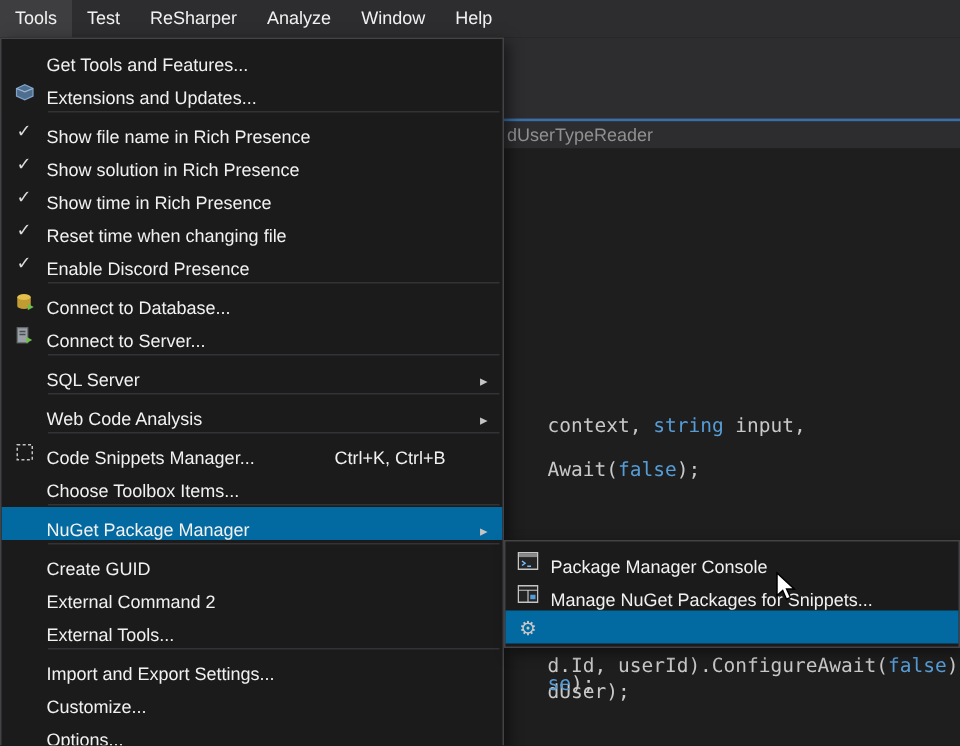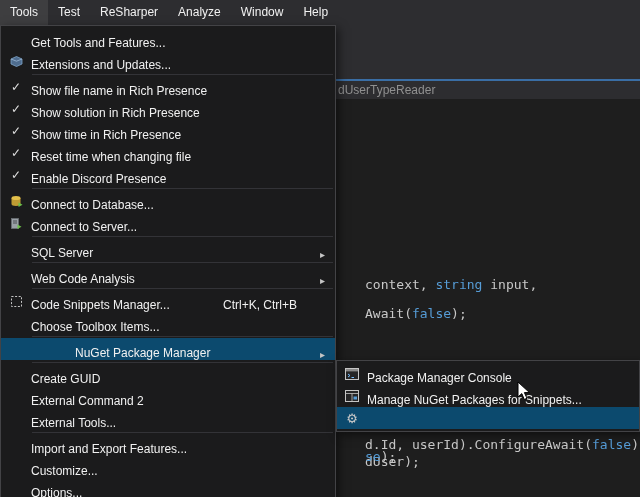--- a/index.html
+++ b/index.html
@@ -33,21 +33,21 @@
   .editor{position:absolute;top:99px;left:0;right:0;bottom:0;background:#1e1e1e;}
   .code-line{position:absolute;left:337px;font-family:"DejaVu Sans Mono","Liberation Mono",monospace;
              font-size:13px;line-height:15px;color:#c8c8c8;white-space:pre;z-index:1;margin-left:28px;}
   .tok-keyword{color:#569cd6;}
 
   
   .menu-popup{position:absolute;left:0;top:25px;width:336px;height:476px;box-sizing:border-box;
               background:#1b1b1c;border:1px solid #434346;box-shadow:3px 3px 9px rgba(0,0,0,.5);
               padding:2px 0;z-index:10;overflow:hidden;}
   .mi{height:22px;display:flex;align-items:flex-end;position:relative;color:#f1f1f1;}
-  .mi.hl{background:#0c4a6e;gap:44px;}
+  .mi.hl{background:#0369a1;}
   .gut{flex:0 0 30px;height:100%;display:flex;align-items:center;justify-content:center;}
   .lbl{flex:1;white-space:nowrap;overflow:hidden;}
   .shortcut{position:absolute;right:38px;color:#f1f1f1;white-space:nowrap;}
   .sub-arrow{position:absolute;right:10px;font-size:10px;color:#c5c5c5;line-height:1;}
   .check{color:#dcdcdc;font-size:12px;line-height:1;}
   .msep{height:1px;margin:1.5px 2px 1.5px 31px;background:#333337;}
 
   
   .submenu-popup{position:absolute;left:336px;top:335px;width:304px;box-sizing:border-box;
                  background:#1b1b1c;border:1px solid #434346;box-shadow:3px 3px 9px rgba(0,0,0,.5);
@@ -278,21 +278,21 @@
     </div>
     <div class="mi">
       <span class="gut"></span>
       <span class="lbl">External Tools...</span>
     </div>
 
     <div class="msep"></div>
 
     <div class="mi">
       <span class="gut"></span>
-      <span class="lbl">Import and Export Features...</span>
+      <span class="lbl">Import and Export Settings...</span>
     </div>
     <div class="mi">
       <span class="gut"></span>
       <span class="lbl">Customize...</span>
     </div>
     <div class="mi">
       <span class="gut"></span>
       <span class="lbl">Options...</span>
     </div>
   </div>

